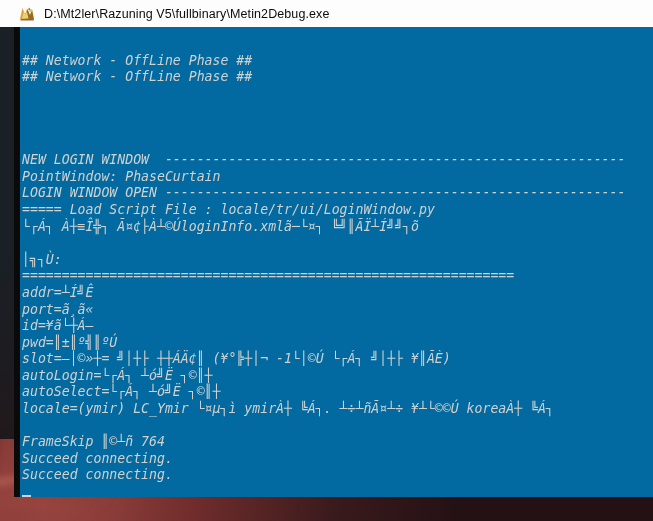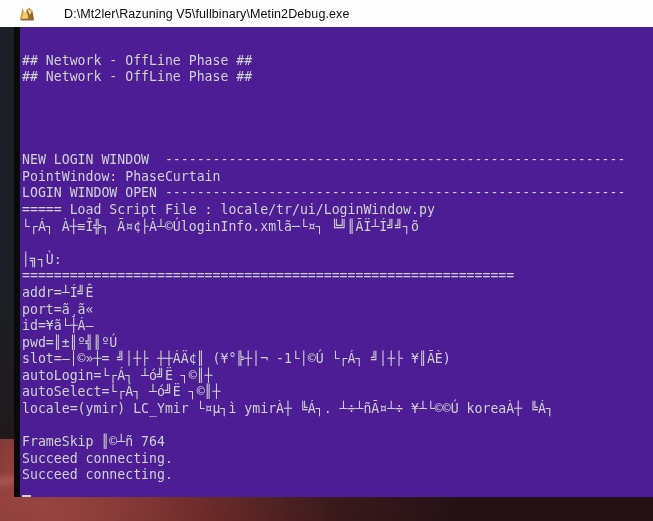--- a/index.html
+++ b/index.html
@@ -71,21 +71,20 @@
     margin-right: 8px;
     flex: 0 0 auto;
     position: relative;
   }
   #titlebar-title {
     font-family: "Liberation Sans", sans-serif;
     font-size: 12.5px;
     color: #0c0c0c;
     white-space: nowrap;
     letter-spacing: 0.1px;
-    margin-left: 20px;
   }
   
   #console {
     position: absolute;
     left: 14px;
     top: 27px;
     width: 639px;
     height: 470px;
     background: #0c0c0c;
     overflow: hidden;
@@ -141,19 +140,19 @@
         <path d="M7 14 L9.5 4 L12 10 L14 4.2 L16 14 Z" fill="#9a6b1e"></path>
         <path d="M4 13.5 L6 6 L7.4 10.5 L8.8 6.2 L10.5 13.5 Z" fill="#f2cf72"></path>
         <path d="M2.5 14.2 L15.8 14.2 L15.8 15.4 L2.5 15.4 Z" fill="#6b4512"></path>
         <circle cx="12.6" cy="5.4" r="1.5" fill="#e8c05c"></circle>
         <path d="M11 2.6 L12.4 4.6 L10.2 4.9 Z" fill="#8c5c18"></path>
       </svg>
     </span>
     <span id="titlebar-title" style="color: rgb(12, 12, 12);">D:\Mt2ler\Razuning V5\fullbinary\Metin2Debug.exe</span>
   </div>
 
-  <div id="console" style="background: #4c1d95;">
+  <div id="console" style="background: #0369a1; font-style: italic;">
     <div id="console-leftshade"></div>
     <div id="console-text" style="color: rgb(207, 210, 207);"><div class="ln"></div><div class="ln">## Network - OffLine Phase ##</div><div class="ln">## Network - OffLine Phase ##</div><div class="ln"></div><div class="ln"></div><div class="ln"></div><div class="ln"></div><div class="ln">NEW LOGIN WINDOW  ----------------------------------------------------------</div><div class="ln">PointWindow: PhaseCurtain</div><div class="ln">LOGIN WINDOW OPEN ----------------------------------------------------------</div><div class="ln">===== Load Script File : locale/tr/ui/LoginWindow.py</div><div class="ln">└┌Á┐ À┼≡Î╬┐ Ã¤¢├À┴©ÚloginInfo.xmlã─└¤┐ ╚╝║ÃÏ┴Í╝╝┐õ</div><div class="ln"></div><div class="ln">│╗┐Ù:</div><div class="ln">==============================================================</div><div class="ln">addr=┴Í╝Ê</div><div class="ln">port=ã¸ã«</div><div class="ln">id=¥ã└┼Á–</div><div class="ln">pwd=║±║º╣║ºÚ</div><div class="ln">slot=–│©»┼= ╝│┼├ ┼┼ÁÄ¢║ (¥°╠┼│¬ -1└│©Ú └┌Á┐ ╝│┼├ ¥║ÃÈ)</div><div class="ln">autoLogin=└┌Á┐ ┴ó╝Ë ┐©║┼</div><div class="ln">autoSelect=└┌Á┐ ┴ó╝Ë ┐©║┼</div><div class="ln">locale=(ymir) LC_Ymir └¤µ┐ì ymirÀ┼ ╚Á┐. ┴÷┴ñÃ¤┴÷ ¥┴└©©Ú koreaÀ┼ ╚Á┐</div><div class="ln"></div><div class="ln">FrameSkip ║©┴ñ 764</div><div class="ln">Succeed connecting.</div><div class="ln">Succeed connecting.</div><div class="ln"></div></div>
     <div id="cursor" style="background: rgb(207, 210, 207);"></div>
   </div>
 
 </div>
 
 </body></html>

